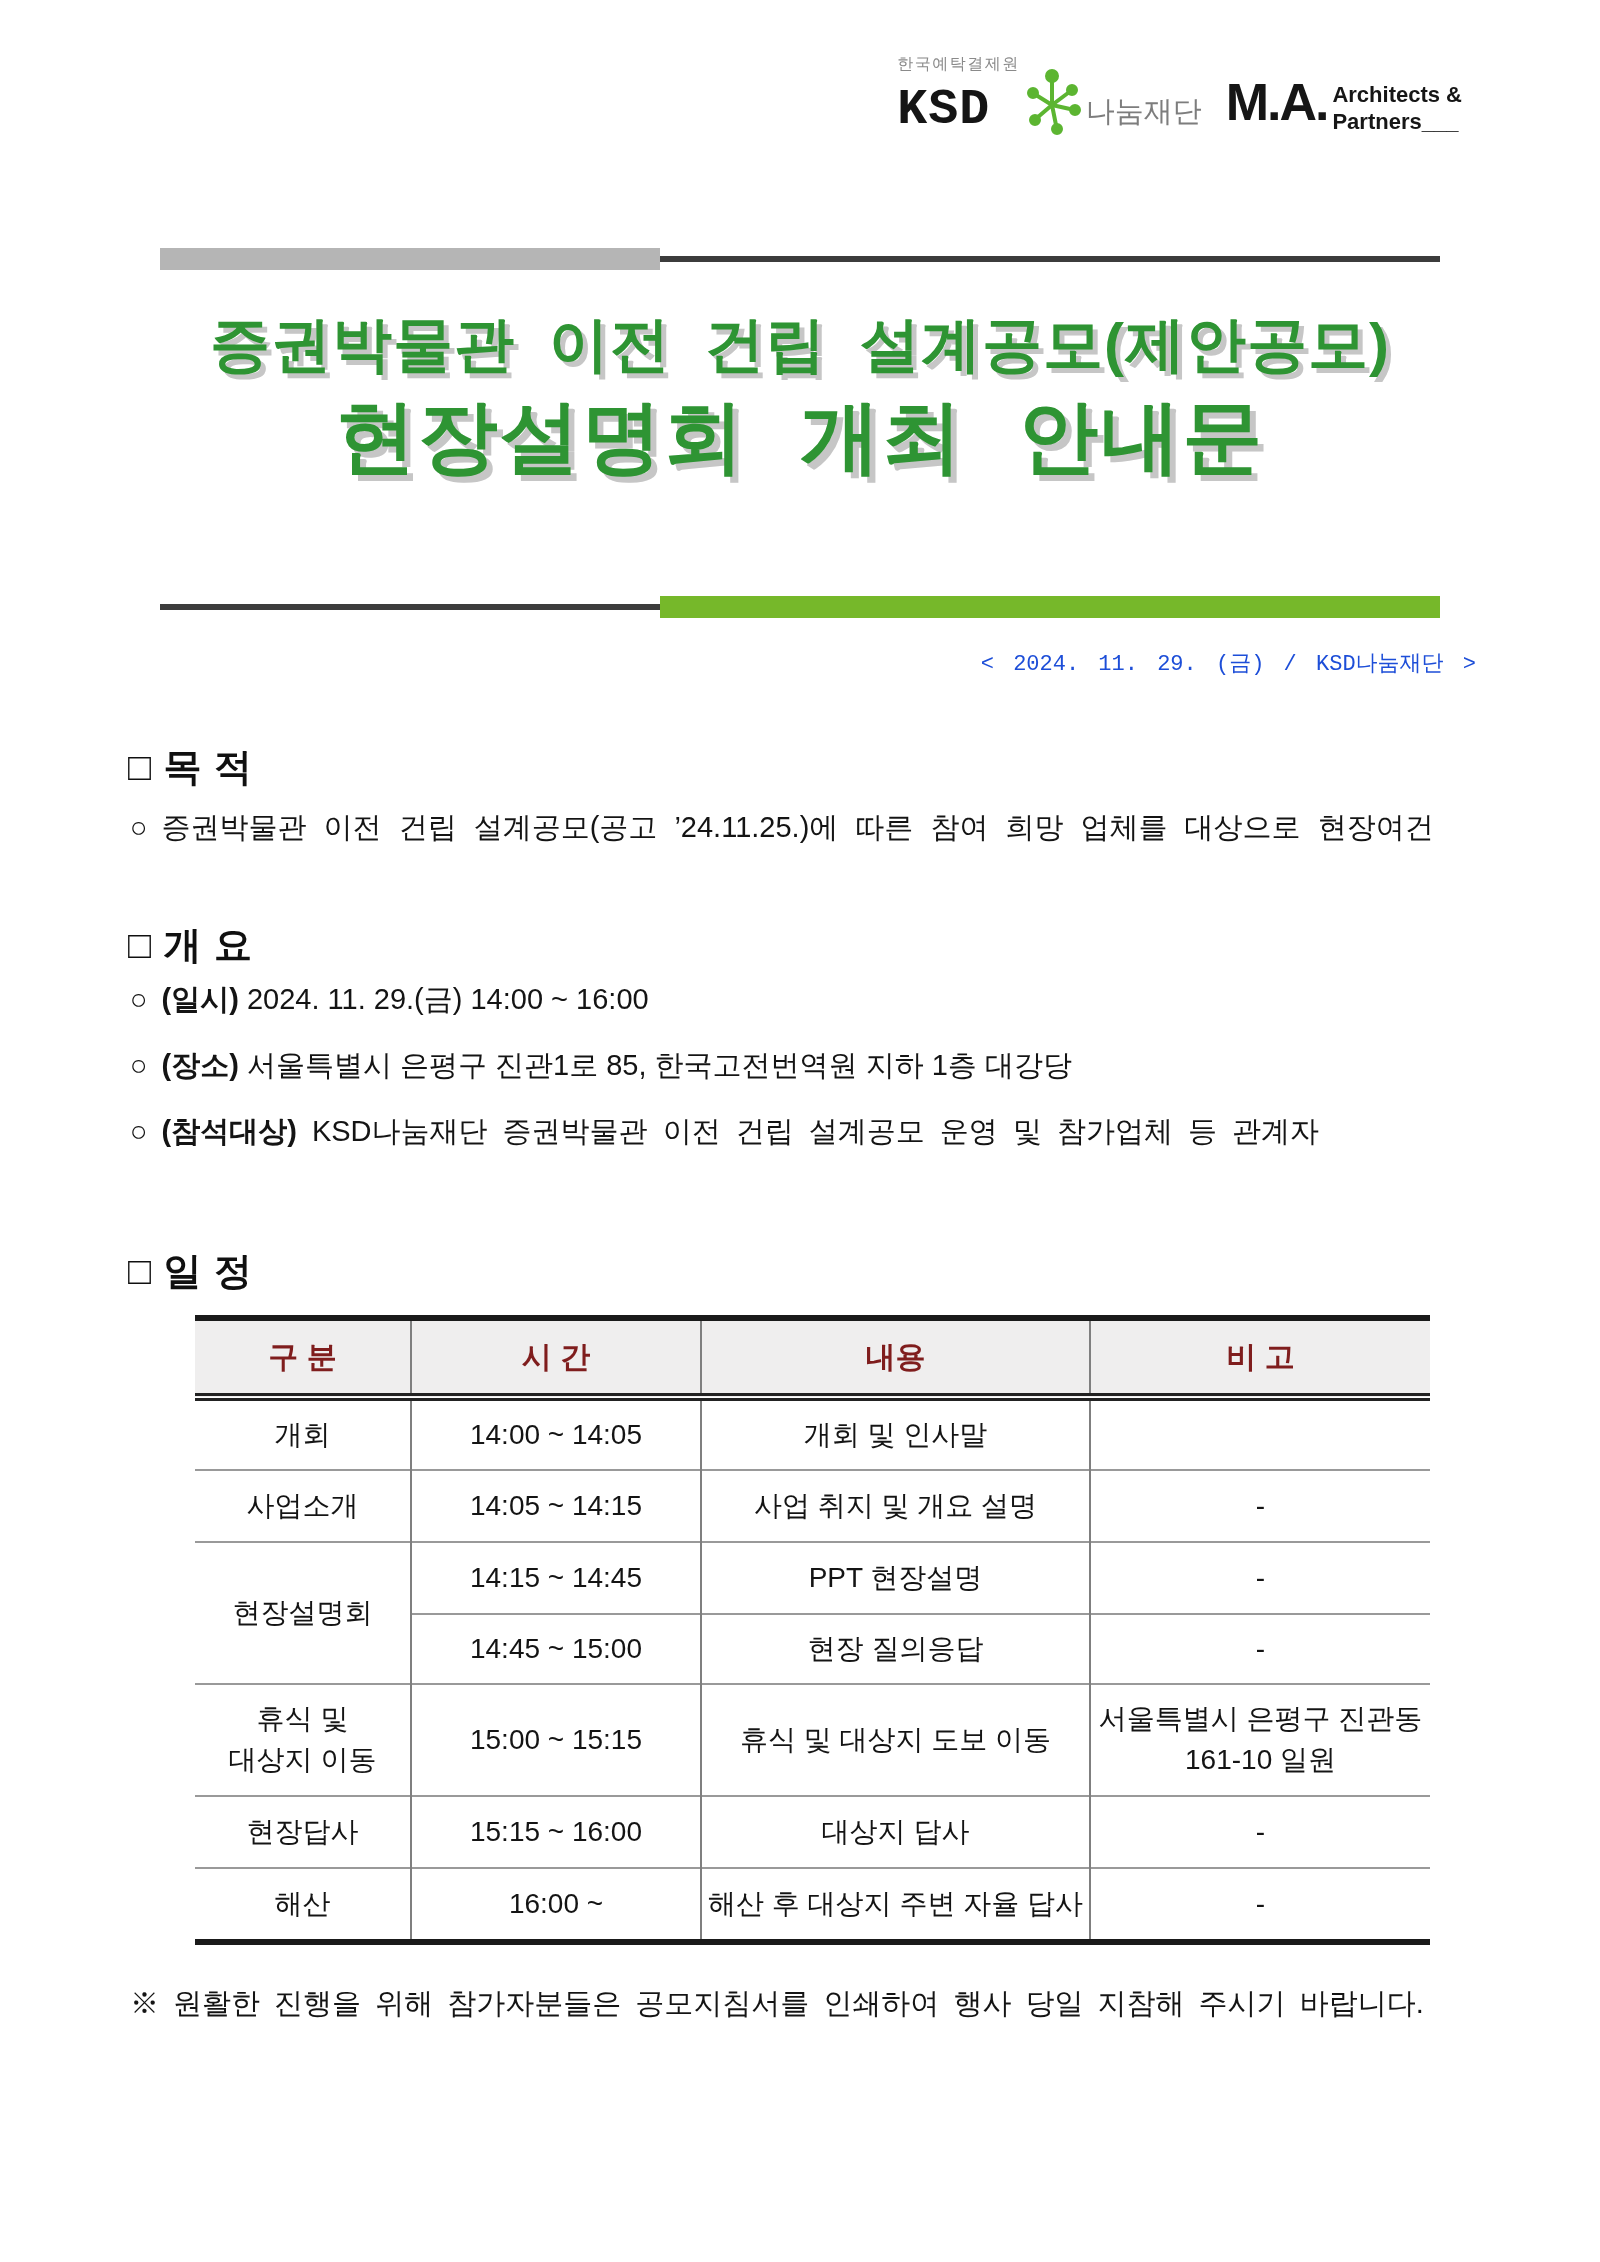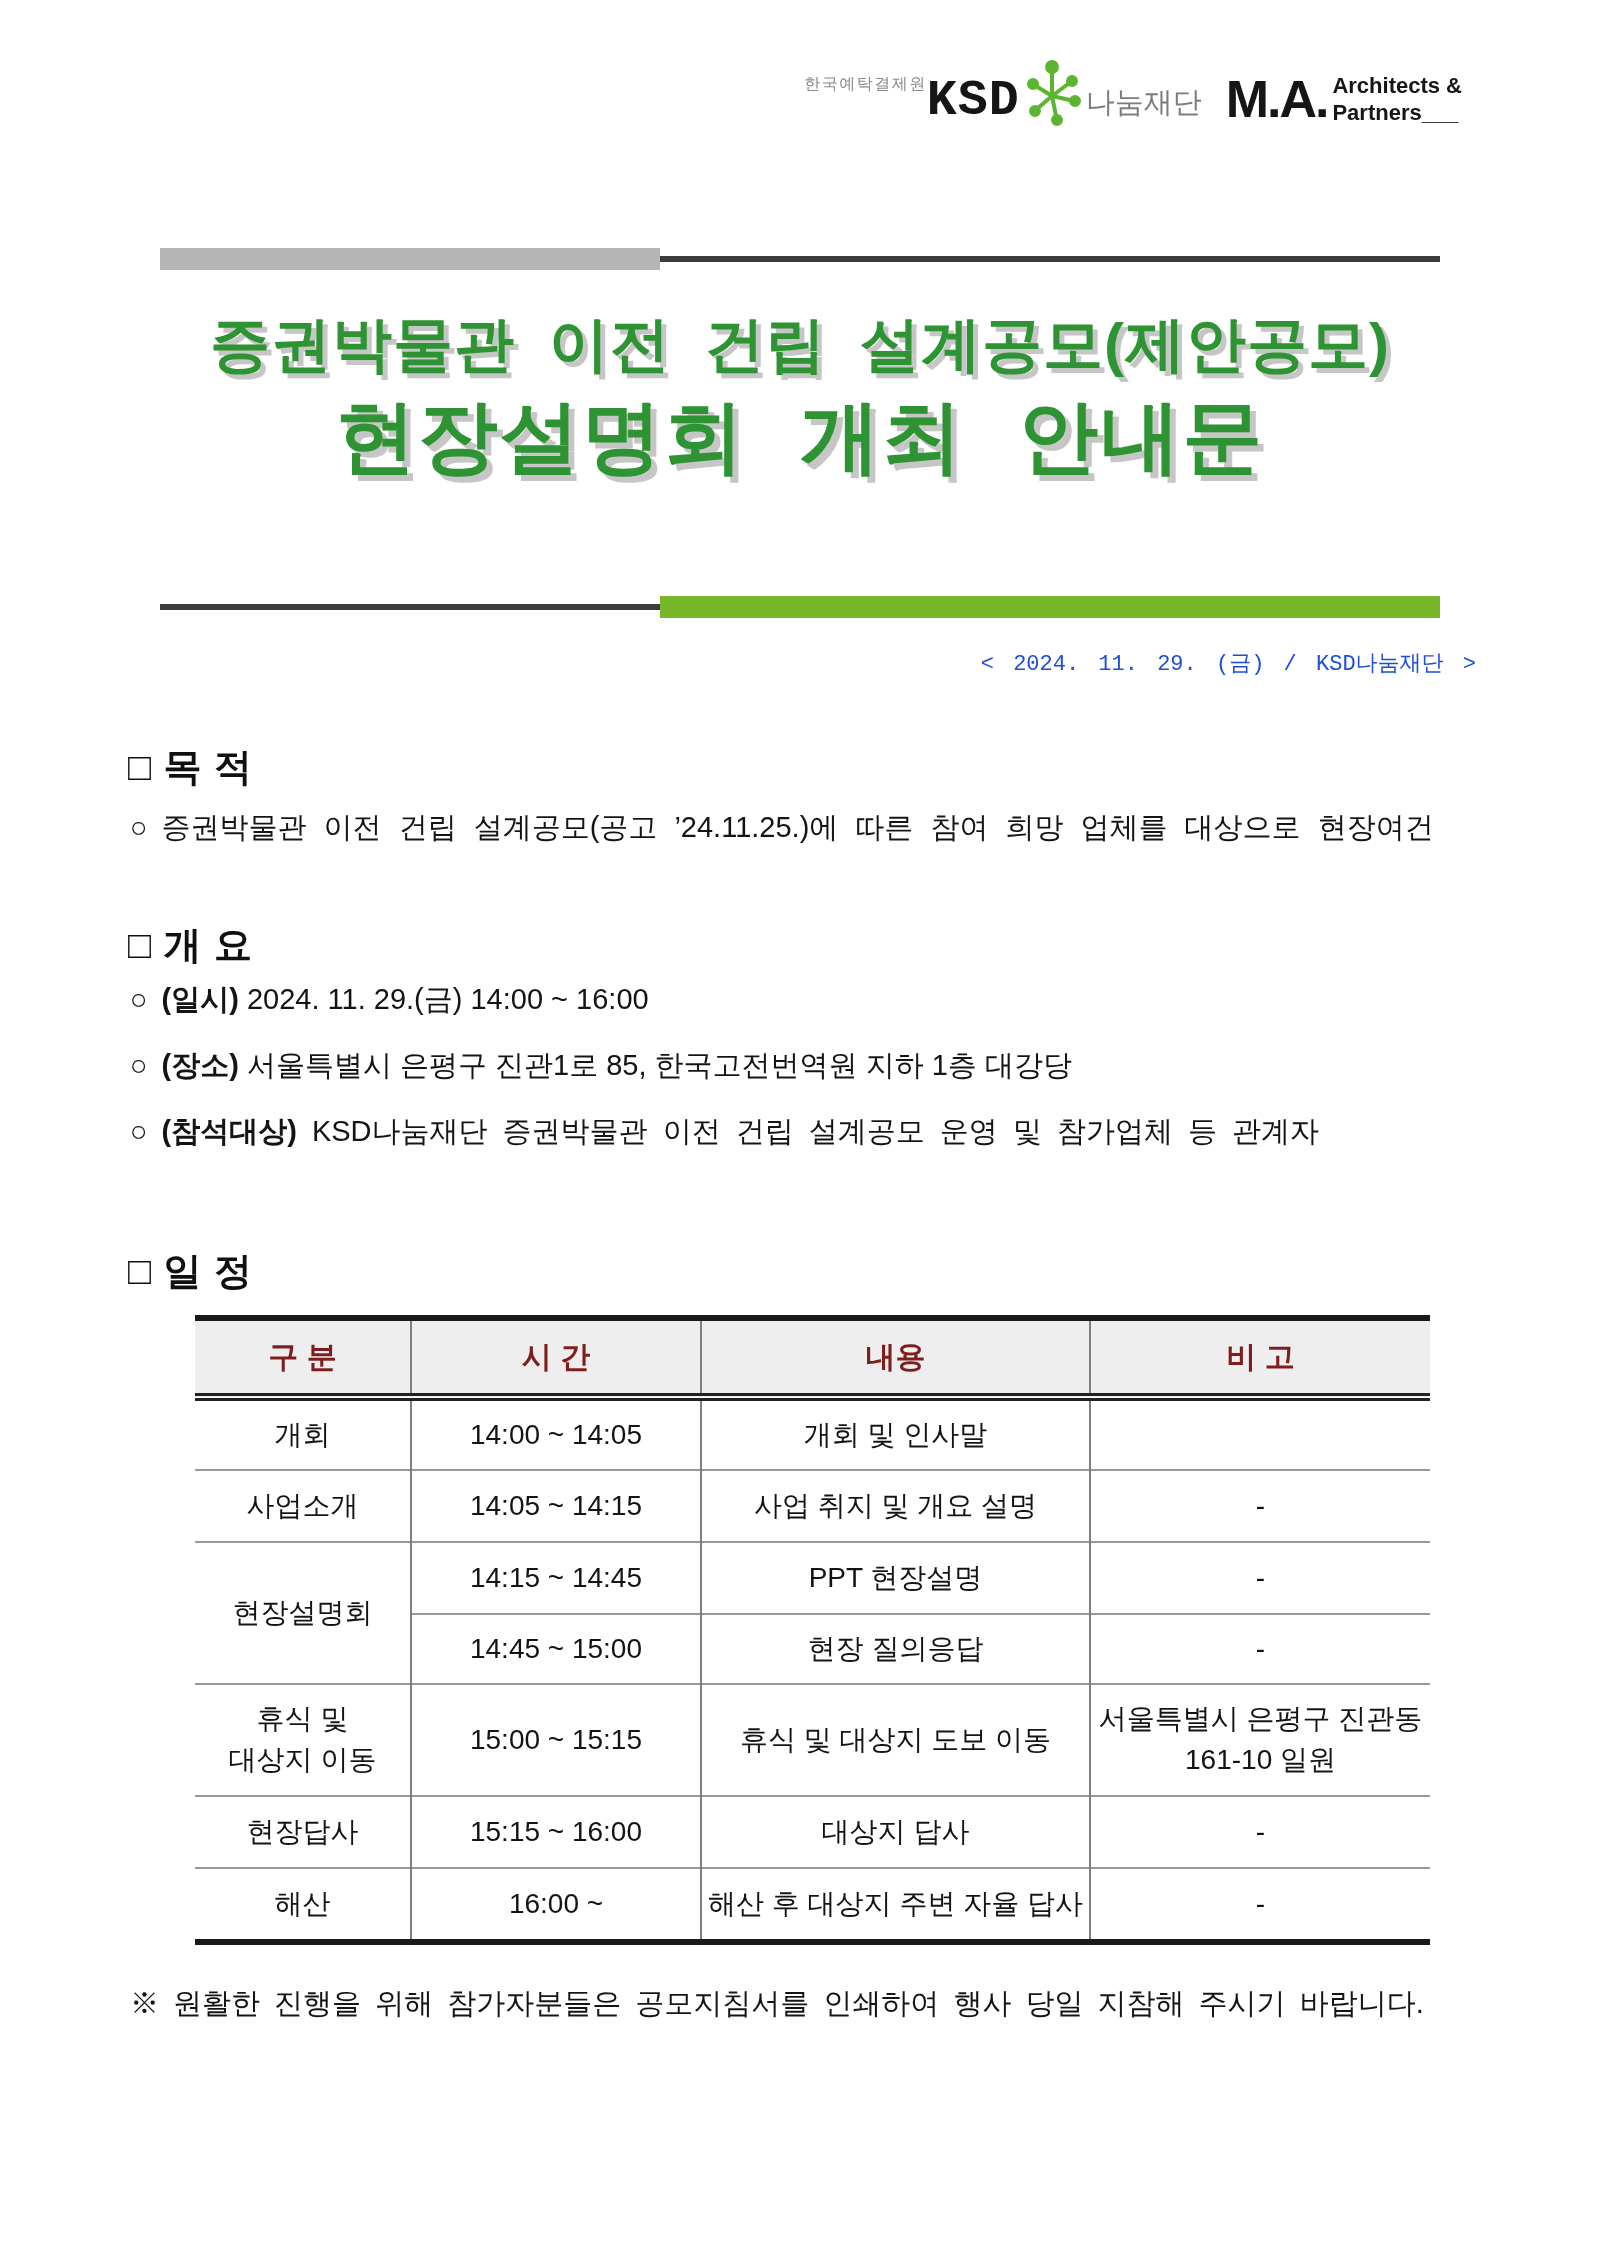--- a/index.html
+++ b/index.html
@@ -3,26 +3,26 @@
 <meta charset="utf-8">
 <style>
   html,body { margin:0; padding:0; background:#ffffff; }
   .page {
     position:relative; width:1600px; height:2262px; background:#ffffff;
     font-family:"Liberation Sans", sans-serif; color:#141414; overflow:hidden;
   }
 
   
   .logo-row { position:absolute; top:56px; right:138px; display:flex; align-items:flex-end; }
-  .ksd-block { display:flex; flex-direction:row; line-height:1; }
+  .ksd-block { display:flex; flex-direction:column; line-height:1;gap:8px; }
   .ksd-small { font-size:16px; color:#8a8a8a; letter-spacing:1.5px; margin-bottom:5px; }
   .ksd-big { font-size:50px; font-weight:700; font-family:Liberation Mono, monospace; letter-spacing:1px; color:#151515; }
   .spark { margin:0 4px -6px 6px; }
   .nanum { font-size:29px; color:#7d7d7d; font-weight:500; padding-bottom:3px; }
-  .ma-block { display:flex; align-items:center; margin-left:24px; }
+  .ma-block { display:flex; align-items:flex-start; margin-left:24px; }
   .ma-big { font-size:52px; font-weight:800; letter-spacing:-2px; color:#161616; line-height:0.82; }
   .ma-sub { font-size:22px; font-weight:700; line-height:27px; margin-left:5px; color:#161616; white-space:pre-line; }
 
   
   .divider1 { position:absolute; top:248px; left:160px; width:1280px; height:22px; }
   .divider1 .gray-bar { position:absolute; left:0; top:0; width:500px; height:22px; background:#b5b5b5; }
   .divider1 .dark-line { position:absolute; left:500px; right:0; top:8px; height:6px; background:#3c3c3c; }
   .divider2 { position:absolute; top:596px; left:160px; width:1280px; height:22px; }
   .divider2 .dark-line { position:absolute; left:0; top:8px; width:500px; height:6px; background:#3c3c3c; }
   .divider2 .green-bar { position:absolute; left:500px; right:0; top:0; height:22px; background:#76b82a; }

